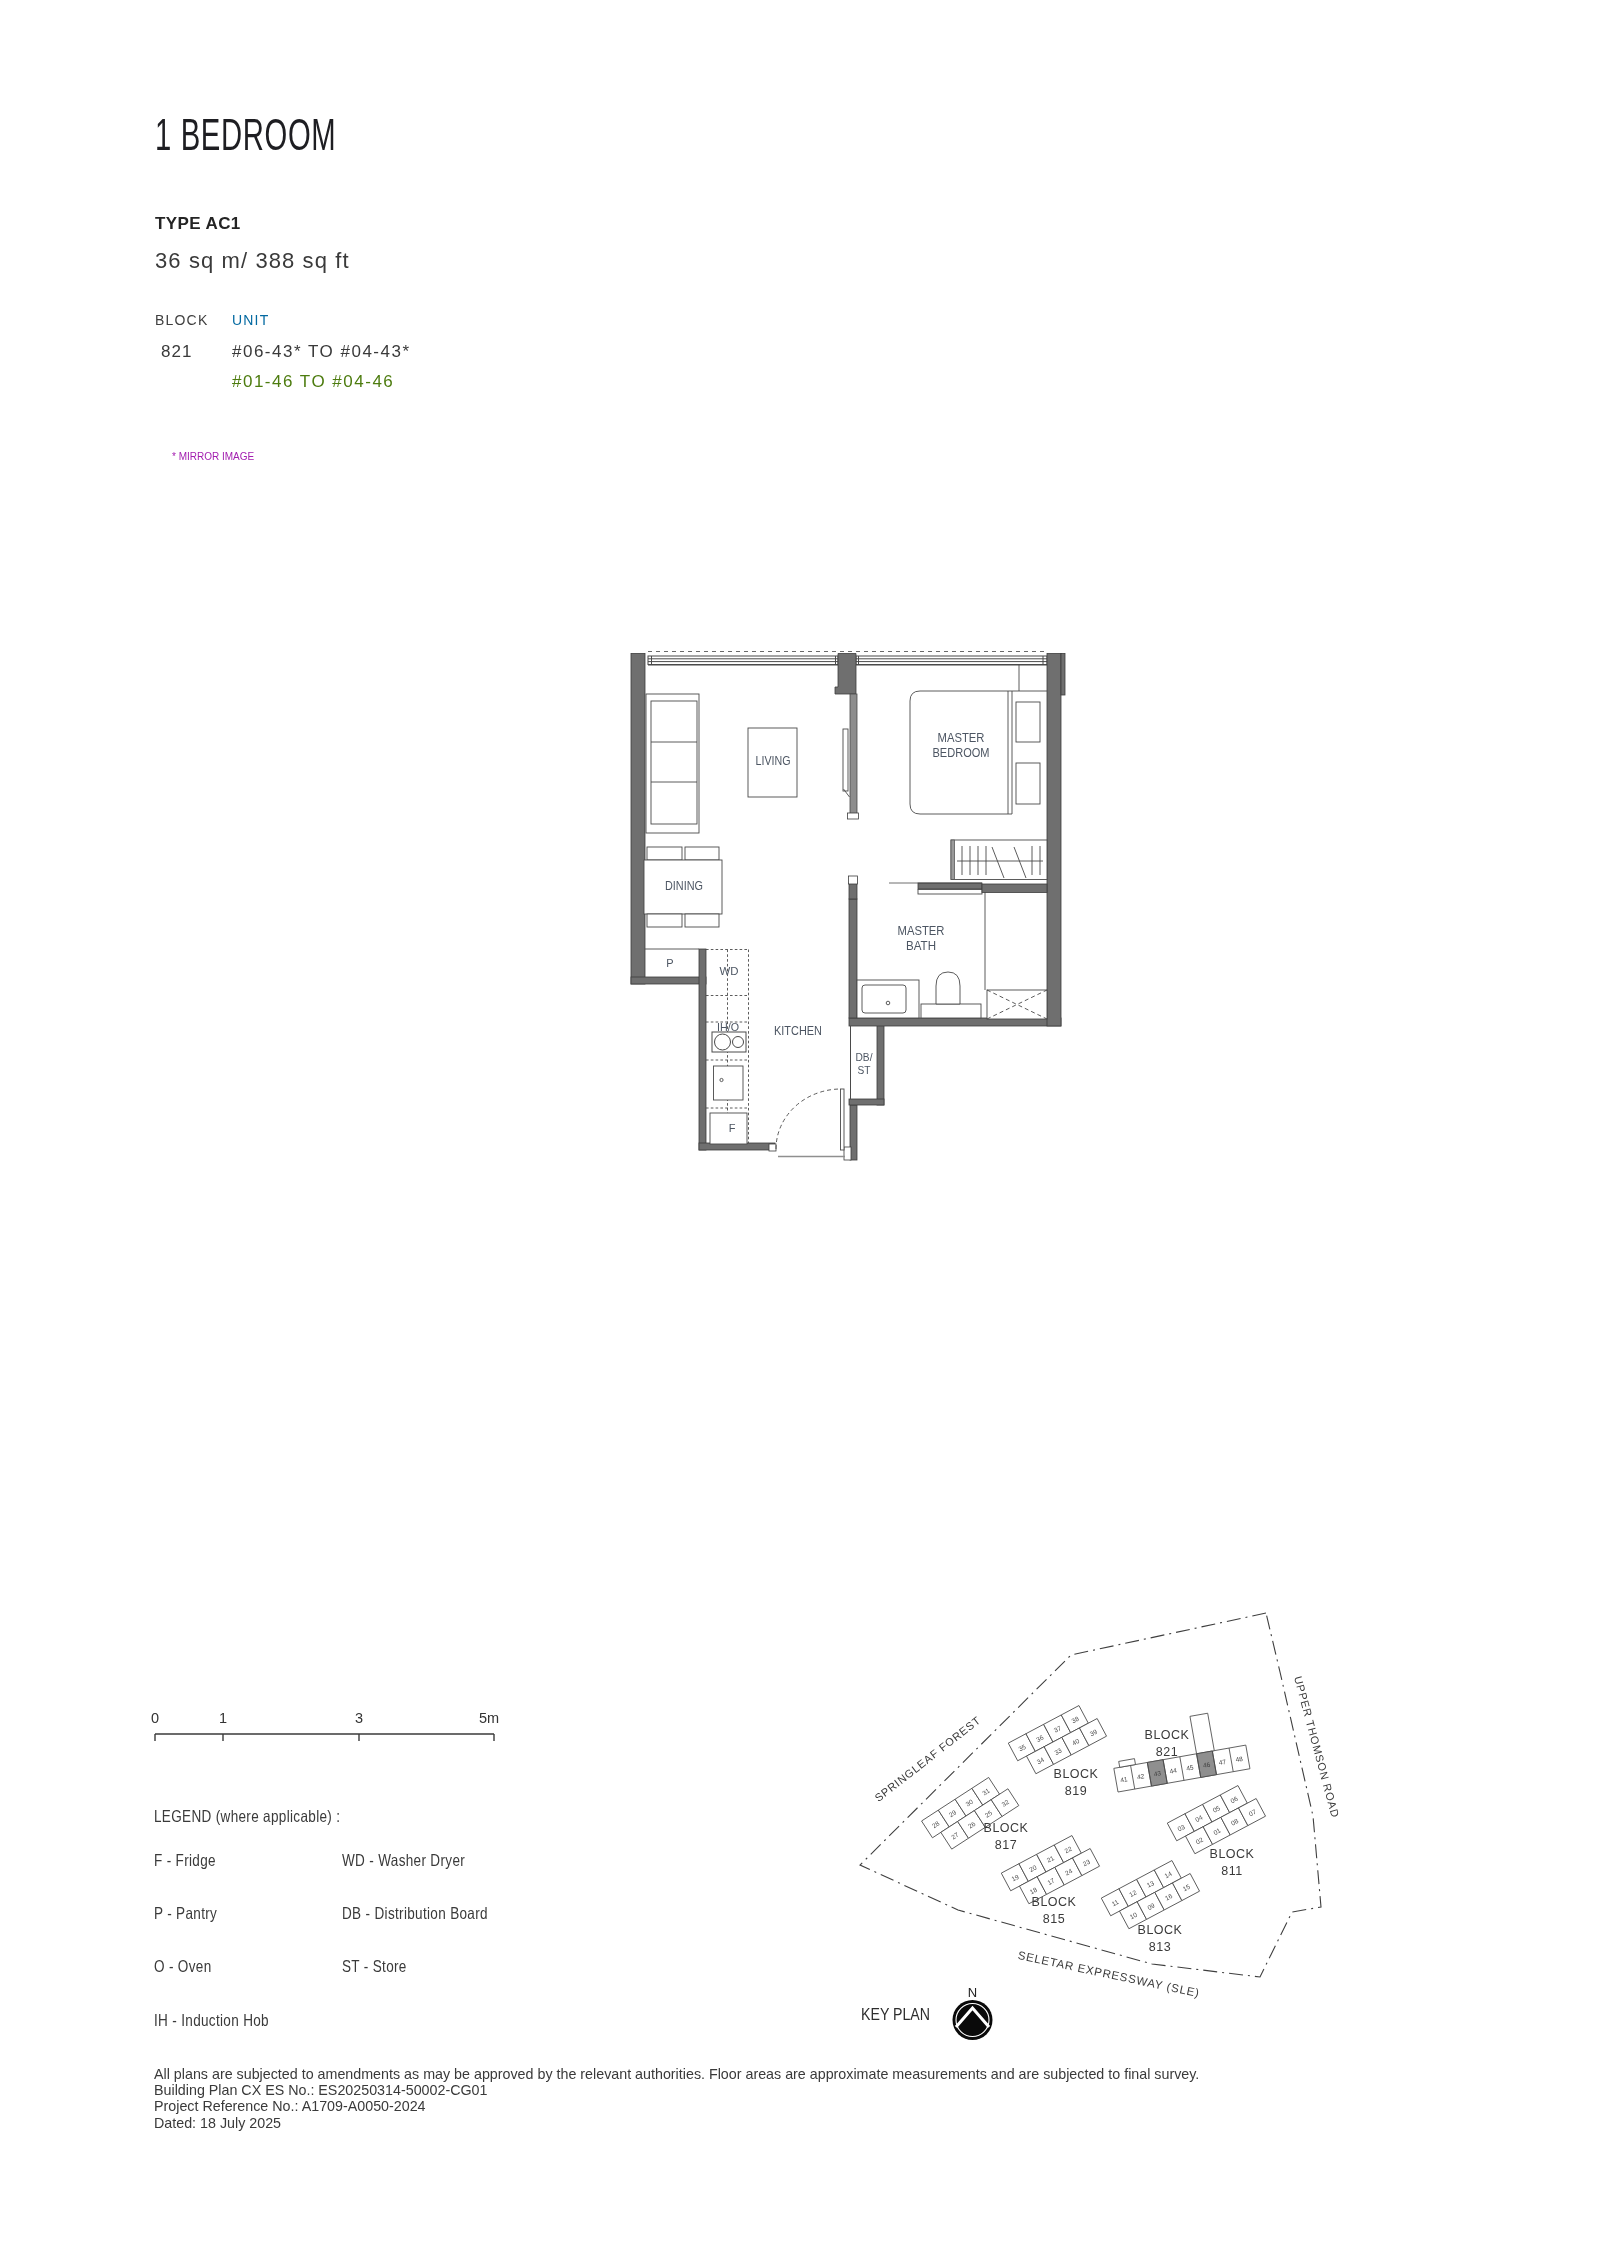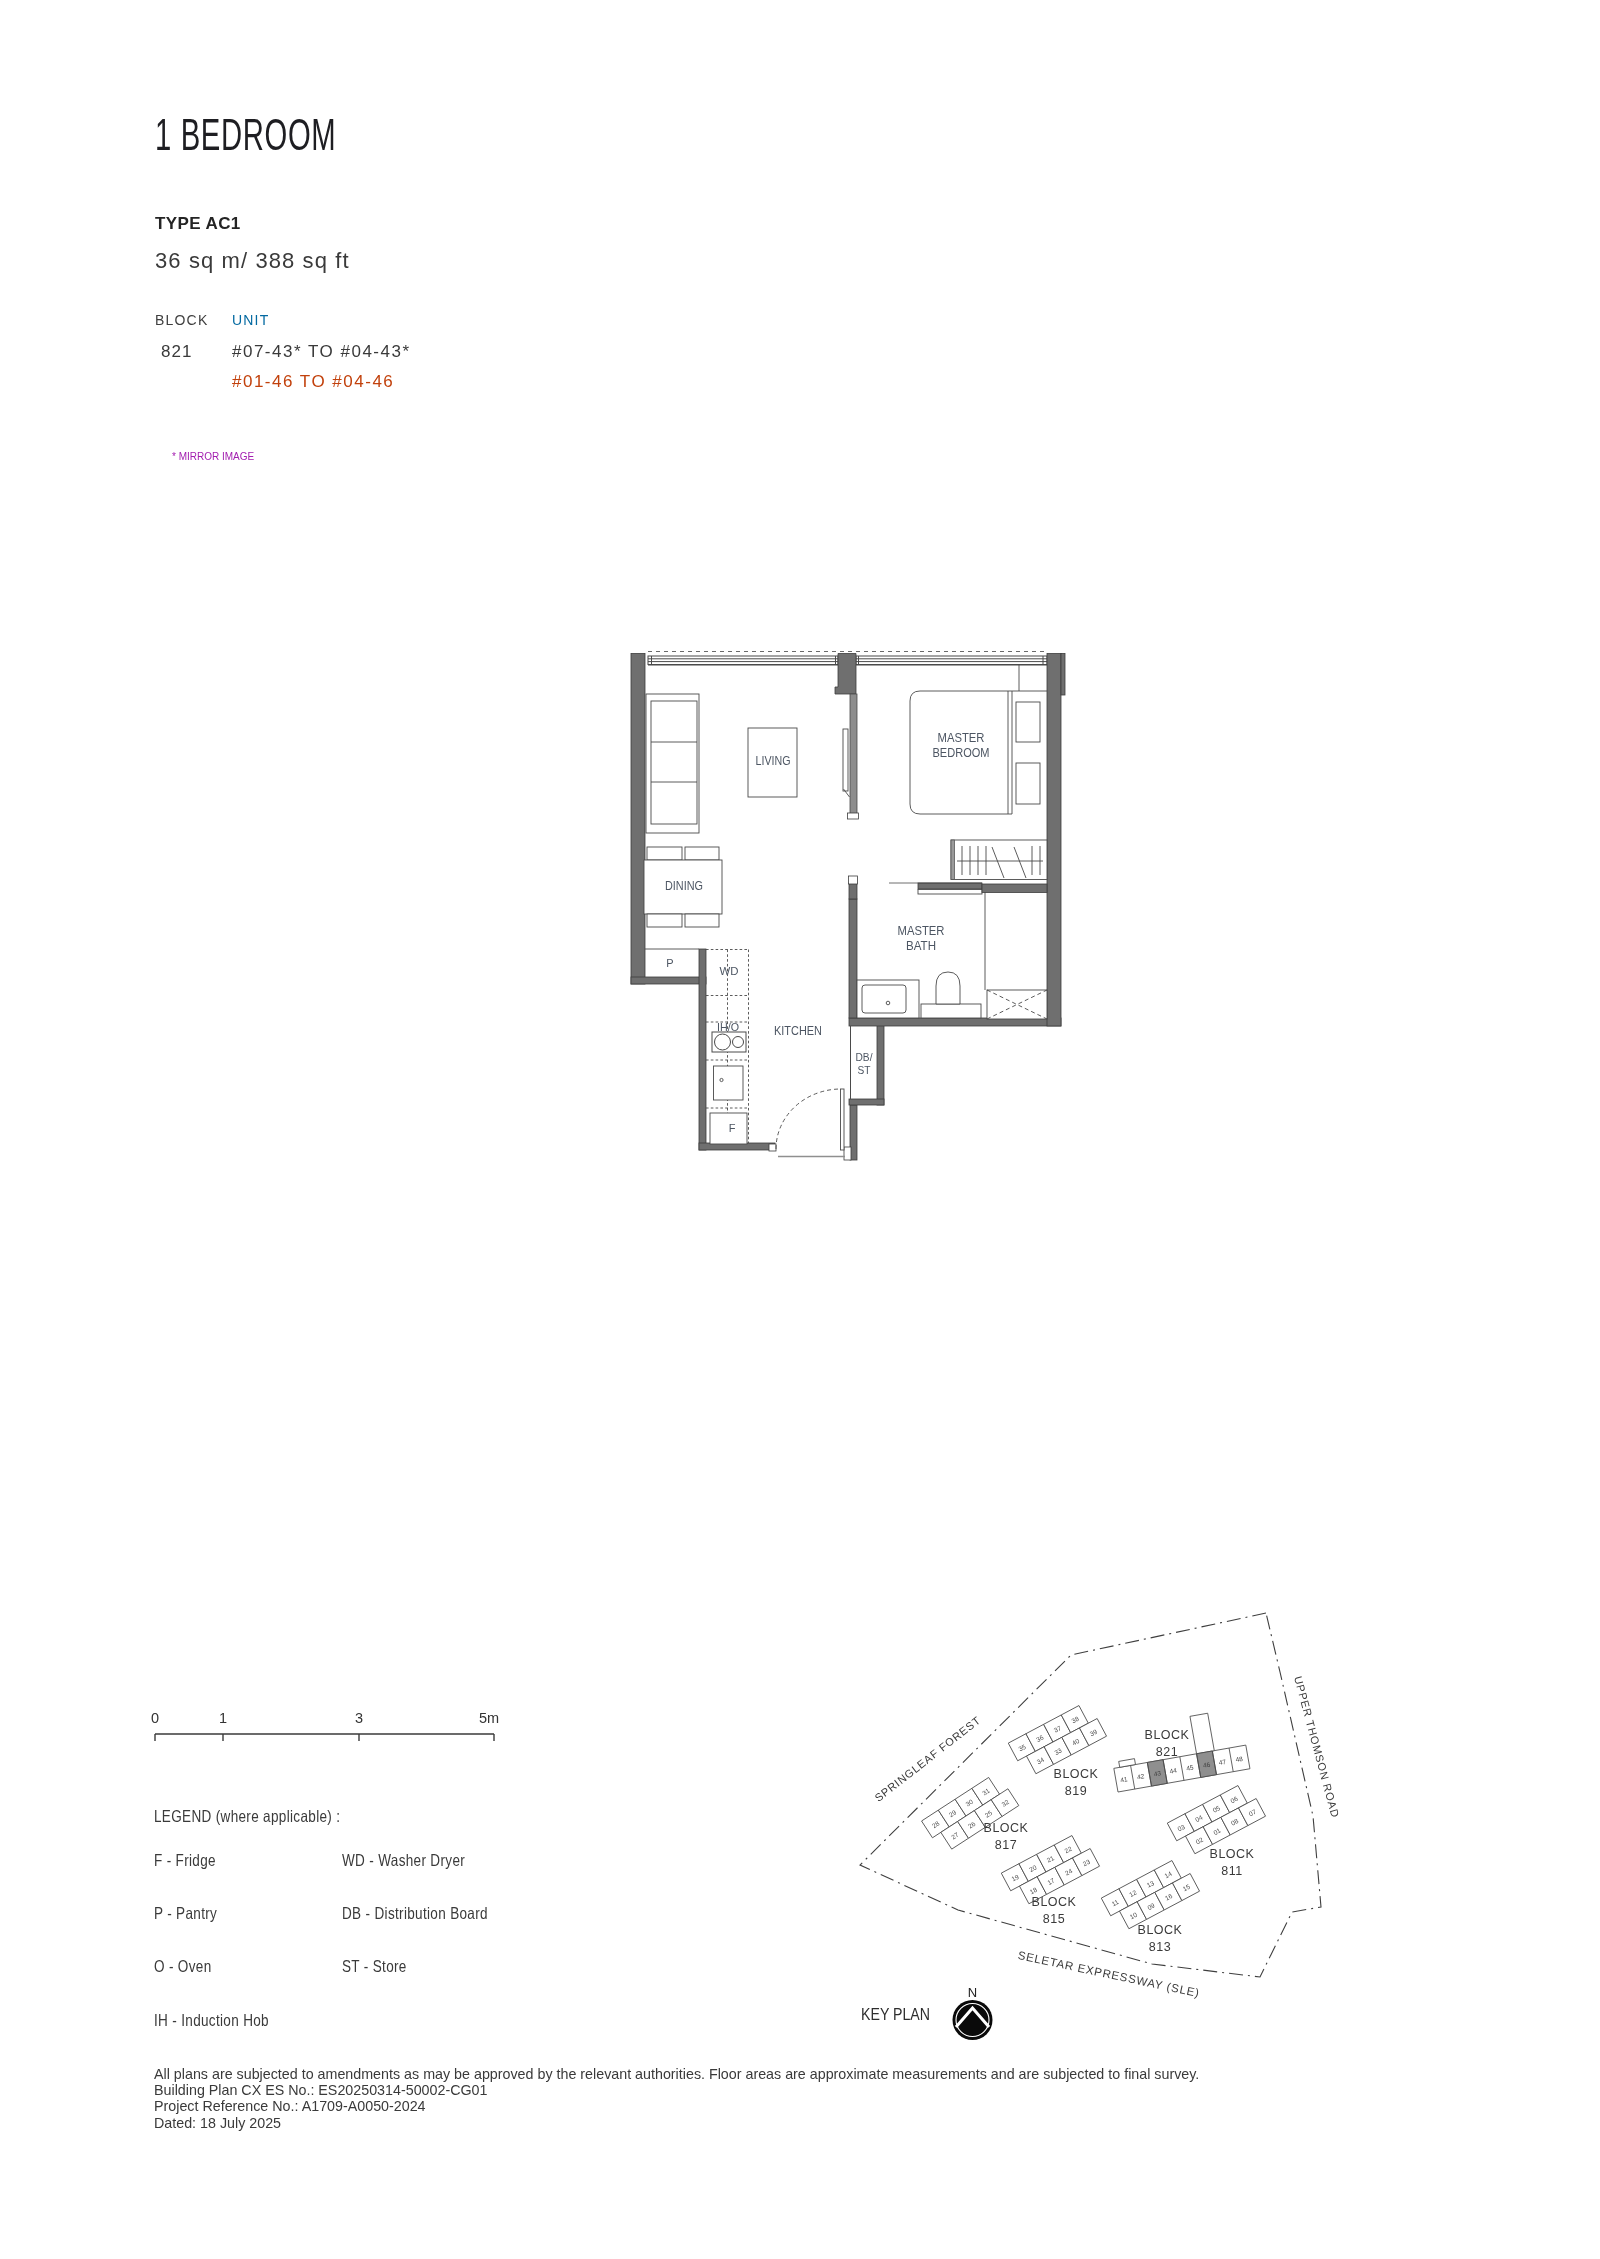--- a/index.html
+++ b/index.html
@@ -13,23 +13,23 @@
 
 <div class="abs" style="left:155px;top:214px;font-size:17px;font-weight:bold;color:#242424;letter-spacing:.4px">TYPE AC1</div>
 
 <div class="abs" style="left:155px;top:248px;font-size:22px;color:#3a3a3a;letter-spacing:1.1px">36 sq m/ 388 sq ft</div>
 
 <div class="abs" style="left:155px;top:312px;font-size:14px;color:#3f3f3f;letter-spacing:1.2px">BLOCK</div>
 <div class="abs" style="left:232px;top:312px;font-size:14px;color:#0369a1;letter-spacing:1.2px">UNIT</div>
 
 <div class="abs" style="left:161px;top:342px;font-size:17px;color:#3a3a3a;letter-spacing:1px">821</div>
 
-<div class="abs" style="left:232px;top:342px;font-size:17px;color:#3a3a3a;letter-spacing:1.5px">#07-43* TO #04-43*</div>
-
-<div class="abs" style="left:232px;top:372px;font-size:17px;color:#c2410c;letter-spacing:1.5px">#01-46 TO #04-46</div>
+<div class="abs" style="left:232px;top:342px;font-size:17px;color:#3a3a3a;letter-spacing:1.5px">#06-43* TO #04-43*</div>
+
+<div class="abs" style="left:232px;top:372px;font-size:17px;color:#4d7c0f;letter-spacing:1.5px">#01-46 TO #04-46</div>
 
 <div class="abs" style="left:172px;top:451px;font-size:10px;color:#a21caf;letter-spacing:0px">* MIRROR IMAGE</div>
 
 <svg class="abs" style="left:600px;top:630px" width="490" height="560" viewBox="600 630 490 560" fill="none">
   <g stroke-linecap="butt">
 
     <line x1="648" y1="651.5" x2="1047" y2="651.5" stroke="#6a6a6a" stroke-width="1" stroke-dasharray="4 4"></line>
 
     <g stroke="#4a4a4a" stroke-width="1">
       <rect x="648" y="656" width="190" height="8.5" fill="#fff"></rect>

